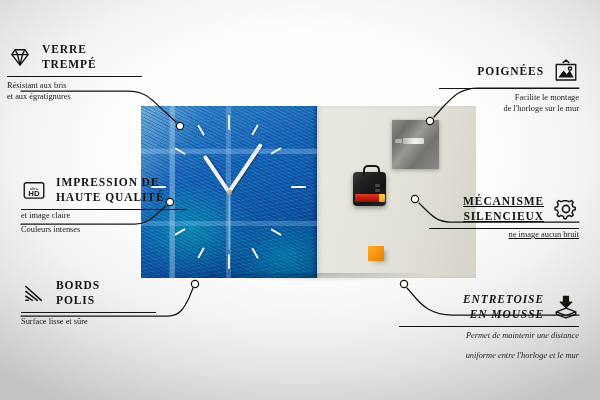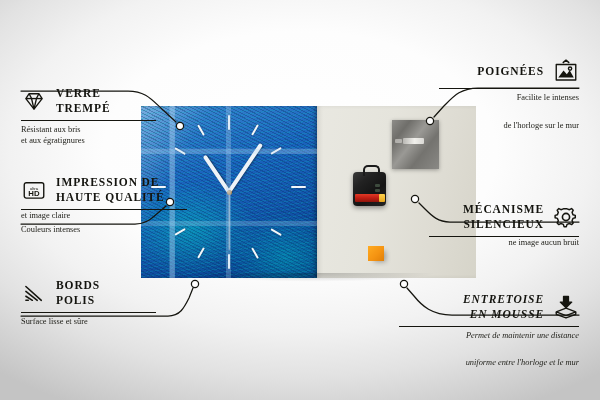--- a/index.html
+++ b/index.html
@@ -161,21 +161,21 @@
       <circle cx="430" cy="121" r="3.6" fill="#ffffff" stroke="#15150f" stroke-width="1.25"></circle>
 
       <path d="M579,222 H450 C438,222 432,216 425,209 L419,203"></path>
       <circle cx="415" cy="199" r="3.6" fill="#ffffff" stroke="#15150f" stroke-width="1.25"></circle>
 
       <path d="M579,315 H452 C432,315 422,306 414,296 L407,288"></path>
       <circle cx="404" cy="284" r="3.6" fill="#ffffff" stroke="#15150f" stroke-width="1.25"></circle>
     </g>
   </svg>
 
-  <div class="feat left" style="left:21px;top:42px;width:140px;margin-top:44px;">
+  <div class="feat left" style="left:7px;top:42px;width:140px;">
     <div class="hrow">
       <svg class="ico" viewBox="0 0 32 32">
         <g fill="none" stroke="#15150f" stroke-width="1.7" stroke-linejoin="round">
           <path d="M6,13 L10,7 H22 L26,13 L16,26 Z"></path>
           <path d="M6,13 H26"></path>
             <path d="M10,7 L13,13 L16,26"></path>
             <path d="M22,7 L19,13 L16,26"></path>
         </g>
       </svg>
       <div>
@@ -232,25 +232,25 @@
       <svg class="ico" viewBox="0 0 32 32">
         <g fill="none" stroke="#15150f" stroke-width="1.7" stroke-linejoin="round">
           <path d="M12,6 L16,2.6 L20,6"></path>
           <rect x="4" y="8" width="24" height="19"></rect>
           <path d="M6.5,24 L13,15.5 L17,20 L20.5,15 L25.5,24 Z" fill="#15150f" stroke="none"></path>
           <circle cx="21" cy="13" r="2"></circle>
         </g>
       </svg>
     </div>
     <div class="rule" style="width:140px;margin-left:0;"></div>
-    <div class="sub">Facilite le intenses</div>
-    <div class="sub" style="margin-top:17px;">de l'horloge sur le mur</div>
-  </div>
-
-  <div class="feat right" style="left:429px;top:186px;width:150px;">
+    <div class="sub">Facilite le montage</div>
+    <div class="sub" style="margin-top:0;">de l'horloge sur le mur</div>
+  </div>
+
+  <div class="feat right" style="left:429px;top:178px;width:150px;text-decoration:underline;">
     <div class="hrow">
       <div>
         <div class="title">MÉCANISME</div>
         <div class="title">SILENCIEUX</div>
       </div>
       <svg class="ico" viewBox="0 0 32 32">
         <g fill="none" stroke="#15150f" stroke-width="2" stroke-linejoin="round">
           <path d="M16,5.4 l3.3,1.2 2.9,-1.6 2.3,2.3 -1.6,2.9 1.2,3.3 3.2,.9 v3.2 l-3.2,.9 -1.2,3.3 1.6,2.9 -2.3,2.3 -2.9,-1.6 -3.3,1.2 -.9,3.2 h-3.2 l-.9,-3.2 -3.3,-1.2 -2.9,1.6 -2.3,-2.3 1.6,-2.9 -1.2,-3.3 -3.2,-.9 v-3.2 l3.2,-.9 1.2,-3.3 -1.6,-2.9 2.3,-2.3 2.9,1.6 3.3,-1.2 z" transform="translate(1.6,0) scale(0.9) translate(1.4,1.2)"></path>
           <circle cx="16" cy="16" r="4.4"></circle>
         </g>
@@ -269,16 +269,16 @@
       <svg class="ico" viewBox="0 0 32 32">
         <g fill="none" stroke="#15150f" stroke-width="1.7" stroke-linejoin="round">
           <path d="M13,3 h6 v7 h4 l-7,7 -7,-7 h4 z" fill="#15150f"></path>
           <path d="M16,17.5 L28,22 L16,26.5 L4,22 Z"></path>
           <path d="M4,22 v3 l12,4.5 12,-4.5 v-3"></path>
         </g>
       </svg>
     </div>
     <div class="rule" style="width:180px;"></div>
     <div class="sub">Permet de maintenir une distance</div>
-    <div class="sub" style="margin-top:16px;">uniforme entre l'horloge et le mur</div>
+    <div class="sub" style="margin-top:9px;">uniforme entre l'horloge et le mur</div>
   </div>
 
 </div>
 
 </body></html>

